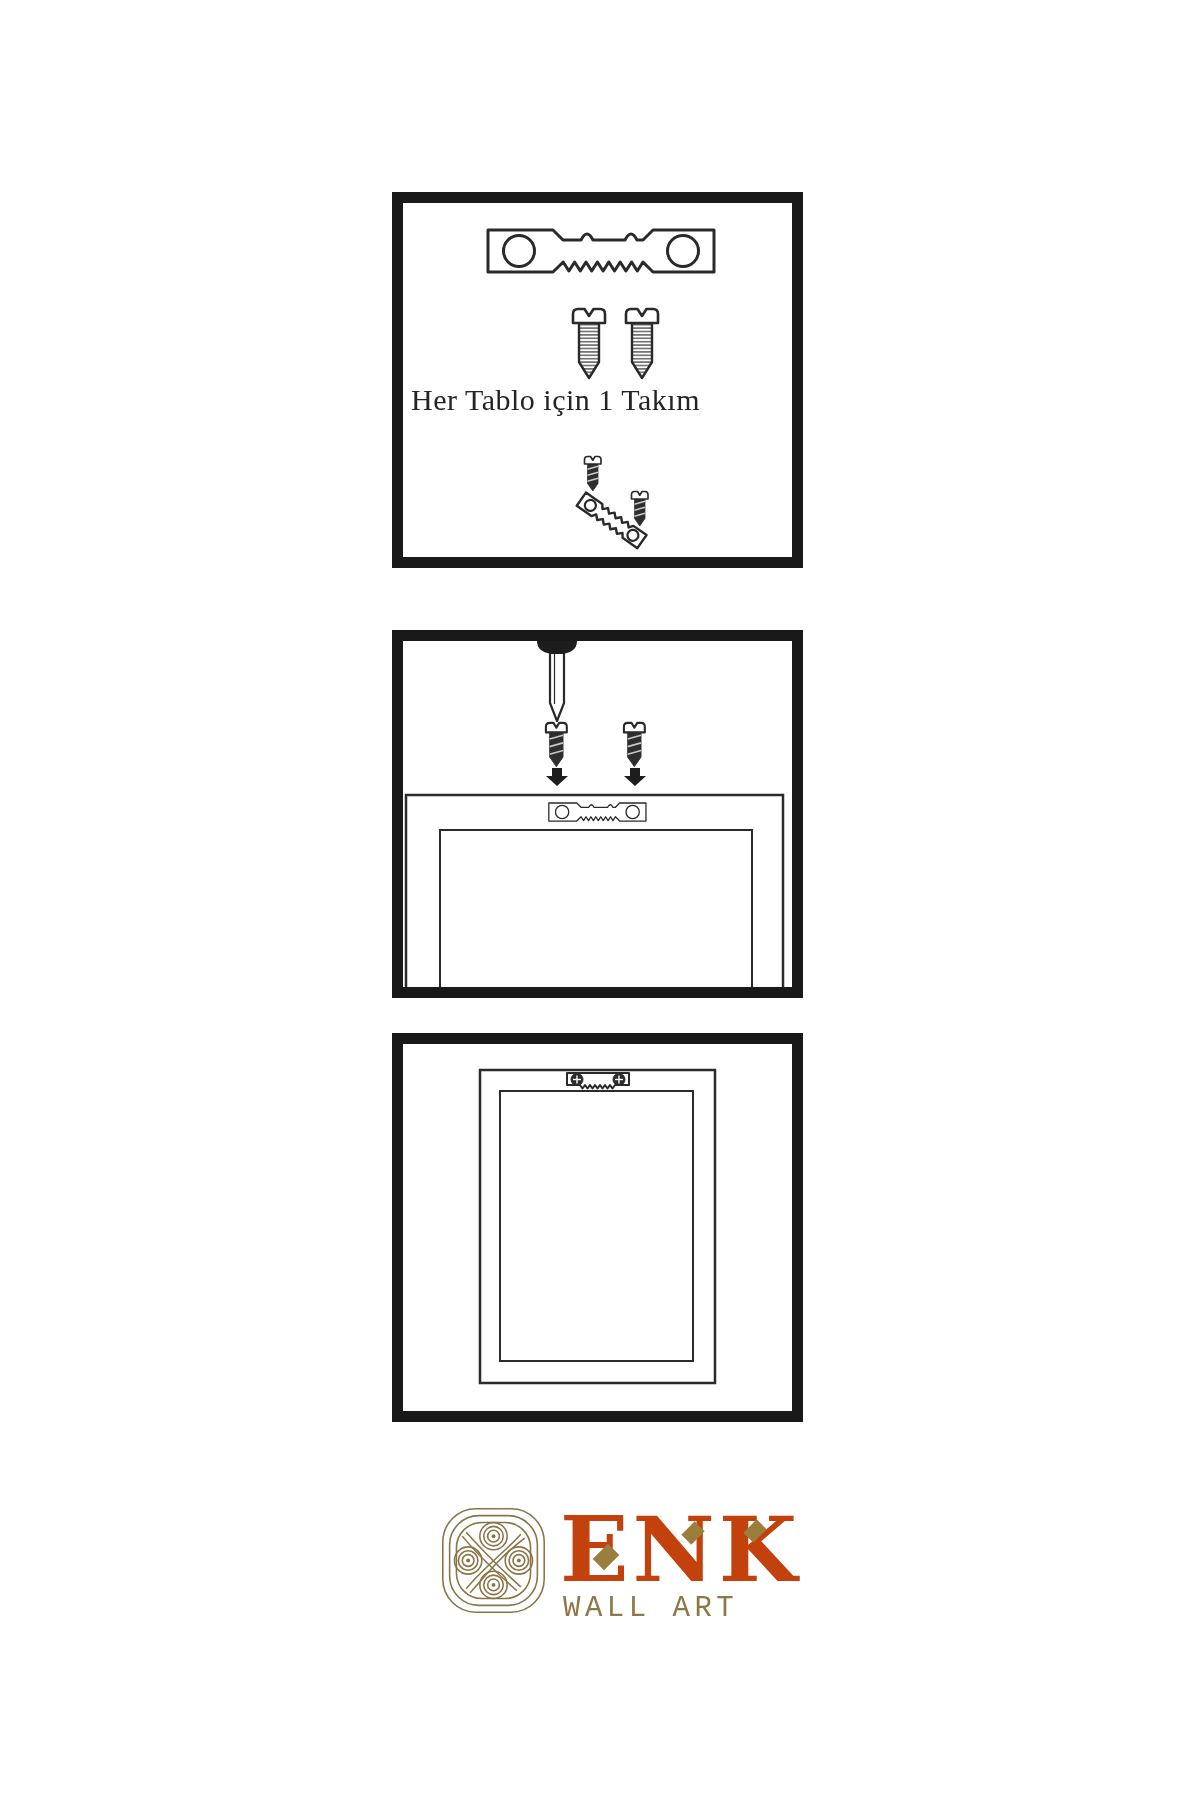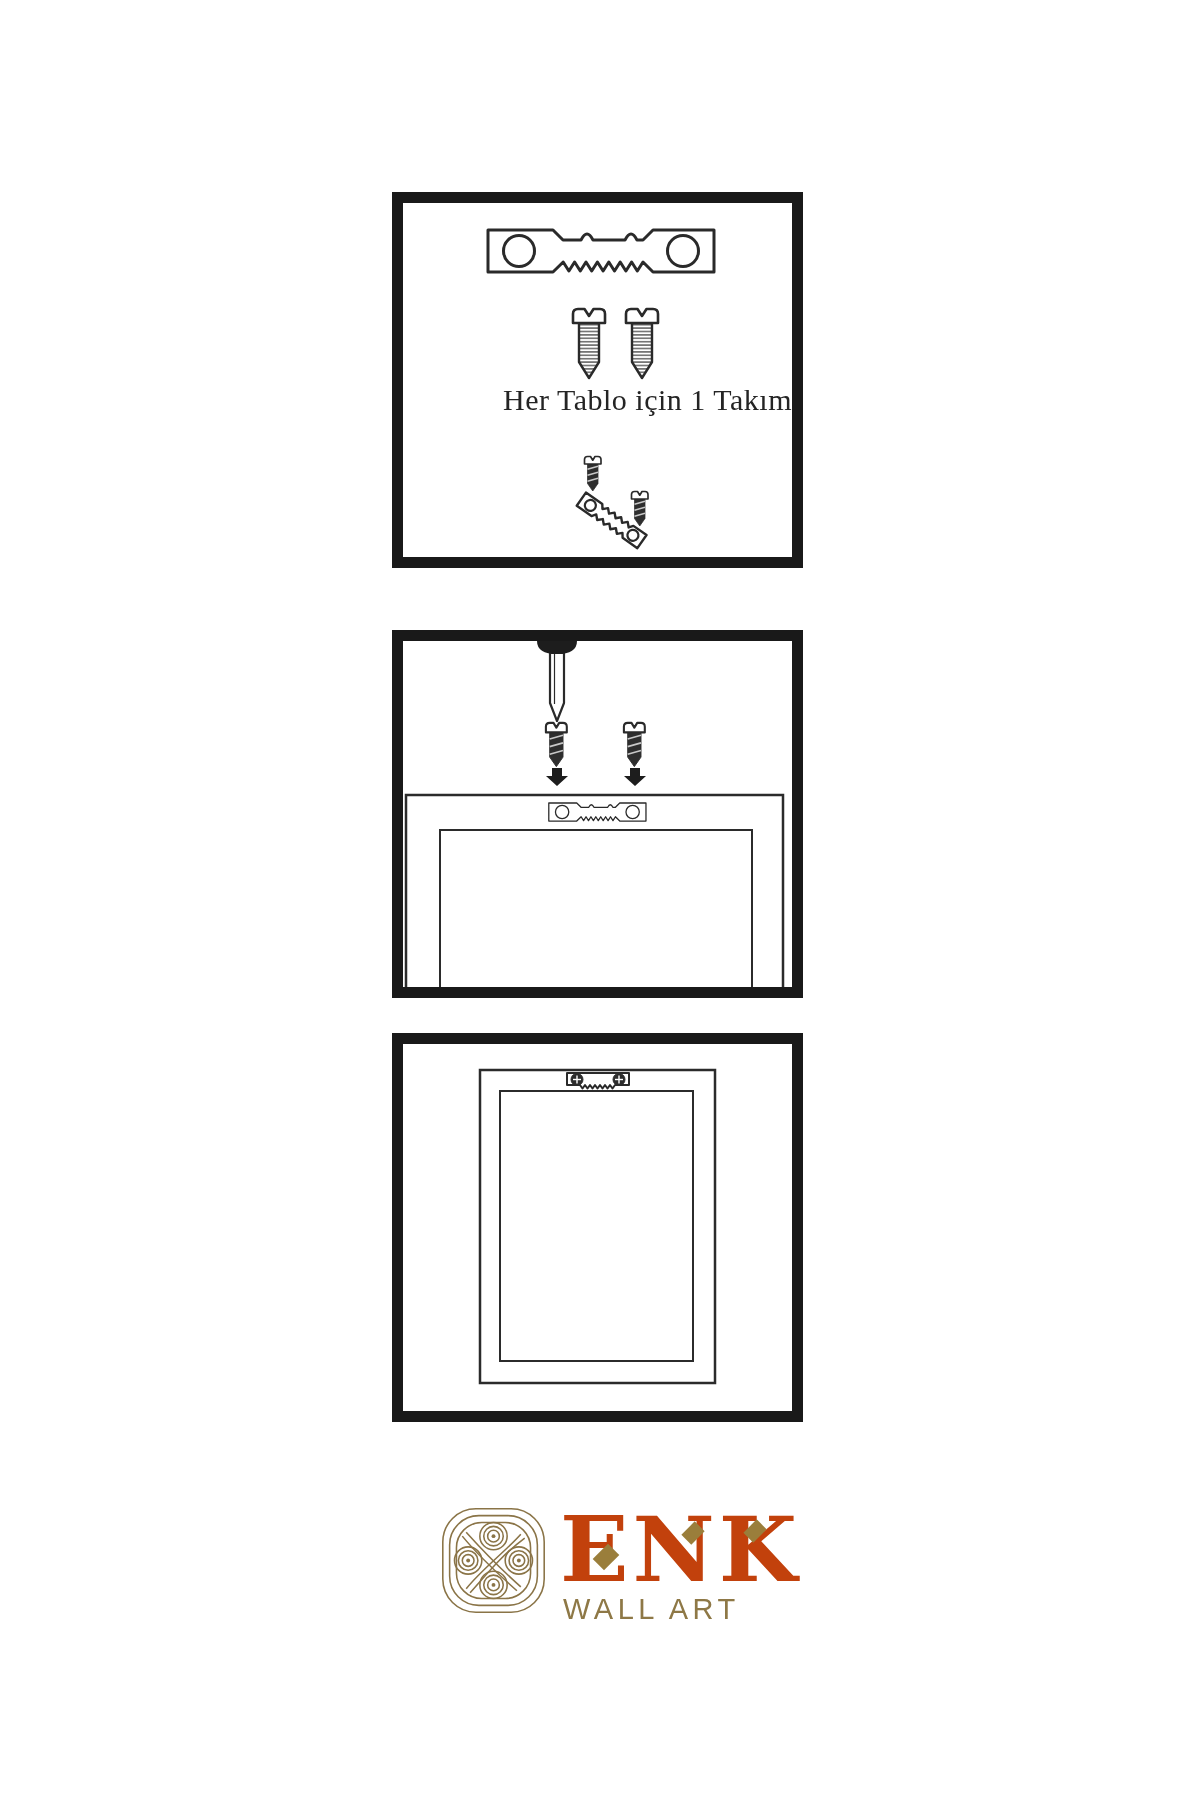--- a/index.html
+++ b/index.html
@@ -4,34 +4,34 @@
 <style>
   html,body{margin:0;padding:0;background:#ffffff;}
   body{position:relative;width:1200px;height:1800px;font-family:"Liberation Sans",sans-serif;overflow:hidden;}
   .panel{position:absolute;left:392px;width:411px;border:11px solid #191919;background:#fff;box-sizing:border-box;}
   .panel svg{position:absolute;left:0;top:0;display:block;}
   #panel1{top:192px;height:376px;}
   #panel2{top:630px;height:368px;}
   #panel3{top:1033px;height:389px;}
   .caption{
     position:absolute;left:0;right:0;top:180px;
-    text-align:right;
+    text-align:left;
     font-family:"Liberation Serif",serif;
-    font-size:30px;font-weight:400;color:#242424;letter-spacing:0.5px;
+    font-size:30px;font-weight:400;color:#242424;letter-spacing:0.5px;padding-left:8px;
   }
   .logo-knot{position:absolute;left:435px;top:1495px;}
   .brand{
     position:absolute;left:560px;top:1504px;
     font-family:"DejaVu Serif",serif;font-weight:700;
     font-size:90px;line-height:90px;letter-spacing:4px;
     color:#c2410c;
   }
   .tagline{
     position:absolute;left:563px;top:1594px;
-    font-family:Liberation Sans, sans-serif;font-weight:400;
+    font-family:Liberation Mono, monospace;font-weight:400;
     font-size:29px;line-height:30px;letter-spacing:4.5px;
     color:#8e7846;
   }
   .diamond{position:absolute;background:#9a7e3b;}
   #diamond1{left:598px;top:1549px;width:16px;height:16px;transform:rotate(45deg) scaleY(1.35);}
   #diamond2{left:686px;top:1526px;width:14px;height:14px;transform:rotate(45deg) scaleY(1.35);}
   #diamond3{left:748px;top:1524px;width:14px;height:14px;transform:rotate(45deg) scaleY(1.35);}
   .defs-holder{position:absolute;width:0;height:0;overflow:hidden;}
 </style>
 </head>

